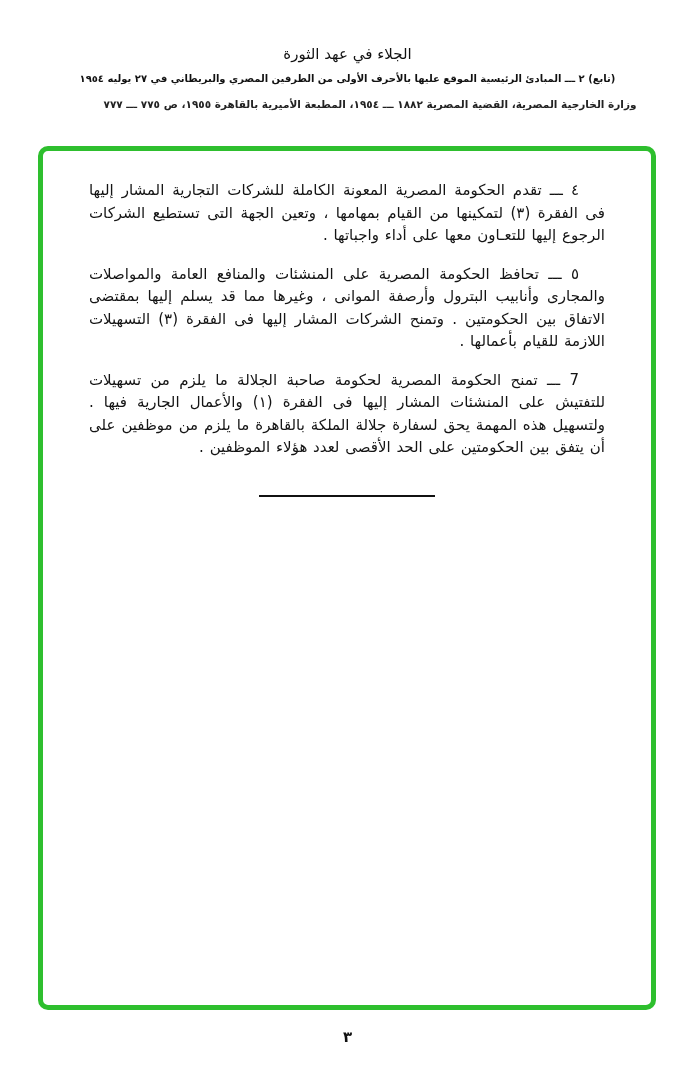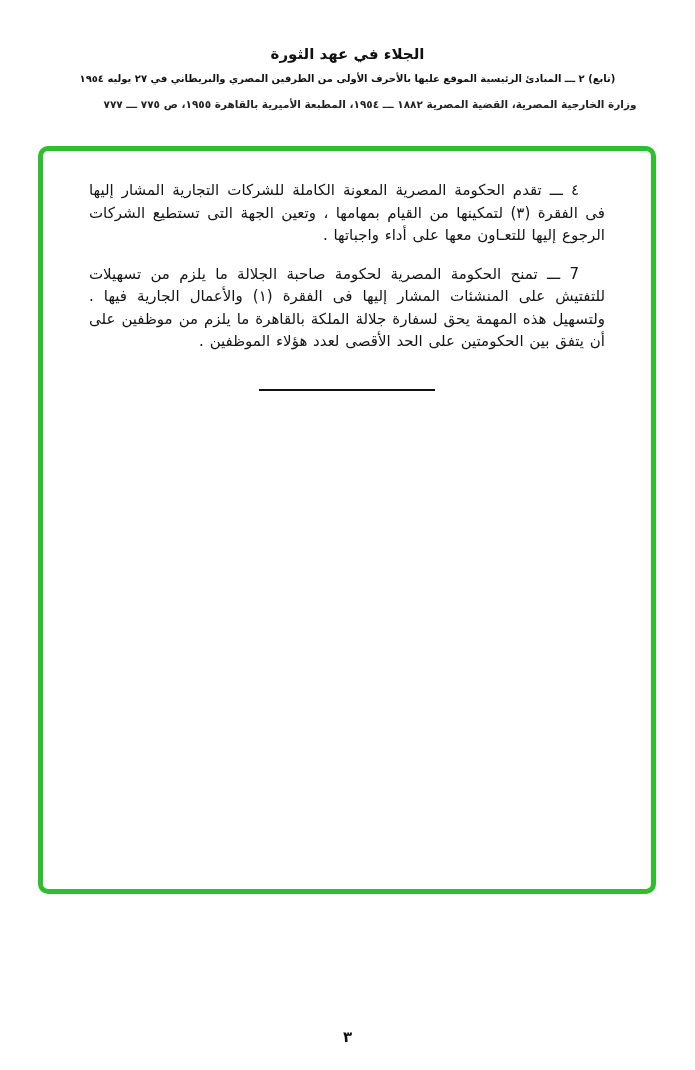--- a/index.html
+++ b/index.html
@@ -16,21 +16,21 @@
     background: #ffffff;
     overflow: hidden;
   }
   .doc-header {
     padding-top: 42px;
     text-align: center;
     direction: rtl;
   }
   .title {
     font-size: 15px;
-    font-weight: bold;
+    font-weight: normal;
     line-height: 24px;
     color: #111111;
   }
   .subtitle {
     font-size: 10px;
     font-weight: bold;
     line-height: 26px;
     color: #111111;
   }
   .source {
@@ -38,21 +38,21 @@
     font-weight: bold;
     line-height: 24px;
     color: #222222;
     padding-left: 45px;
   }
   .green-box {
     position: absolute;
     left: 38px;
     top: 146px;
     width: 618px;
-    height: 748px;
+    height: 864px;
     border: 5px solid var(--frame-green, #2ebf2e);
     border-radius: 10px;
     background: #ffffff;
     padding: 28px 46px 0 46px;
   }
   .paragraphs {
     direction: rtl;
     text-align: justify;
   }
   .paragraphs p {
@@ -87,20 +87,21 @@
 
   <header class="doc-header">
     <div class="title">الجلاء في عهد الثورة</div>
     <div class="subtitle">(تابع) ٢ ـــ المبادئ الرئيسية الموقع عليها بالأحرف الأولى من الطرفين المصري والبريطاني في ٢٧ يوليه ١٩٥٤</div>
     <div class="source">وزارة الخارجية المصرية، القضية المصرية ١٨٨٢ ـــ ١٩٥٤، المطبعة الأميرية بالقاهرة ١٩٥٥، ص ٧٧٥ ـــ ٧٧٧</div>
   </header>
 
   <div class="green-box">
     <div class="paragraphs">
       <p>٤ ـــ تقدم الحكومة المصرية المعونة الكاملة للشركات التجارية المشار إليها فى الفقرة (٣) لتمكينها من القيام بمهامها ، وتعين الجهة التى تستطيع الشركات الرجوع إليها للتعـاون معها على أداء واجباتها .</p>
+      <p>٥ ـــ تحافظ الحكومة المصرية على المنشئات والمنافع العامة والمواصلات والمجارى وأنابيب البترول وأرصفة الموانى ، وغيرها مما قد يسلم إليها بمقتضى الاتفاق بين الحكومتين . وتمنح الشركات المشار إليها فى الفقرة (٣) التسهيلات اللازمة للقيام بأعمالها .</p>
       <p>7 ـــ تمنح الحكومة المصرية لحكومة صاحبة الجلالة ما يلزم من تسهيلات للتفتيش على المنشئات المشار إليها فى الفقرة (١) والأعمال الجارية فيها . ولتسهيل هذه المهمة يحق لسفارة جلالة الملكة بالقاهرة ما يلزم من موظفين على أن يتفق بين الحكومتين على الحد الأقصى لعدد هؤلاء الموظفين .</p>
     </div>
     <div class="divider"></div>
   </div>
 
   <div class="page-number">٣</div>
 
 </div>
 
 </body></html>

